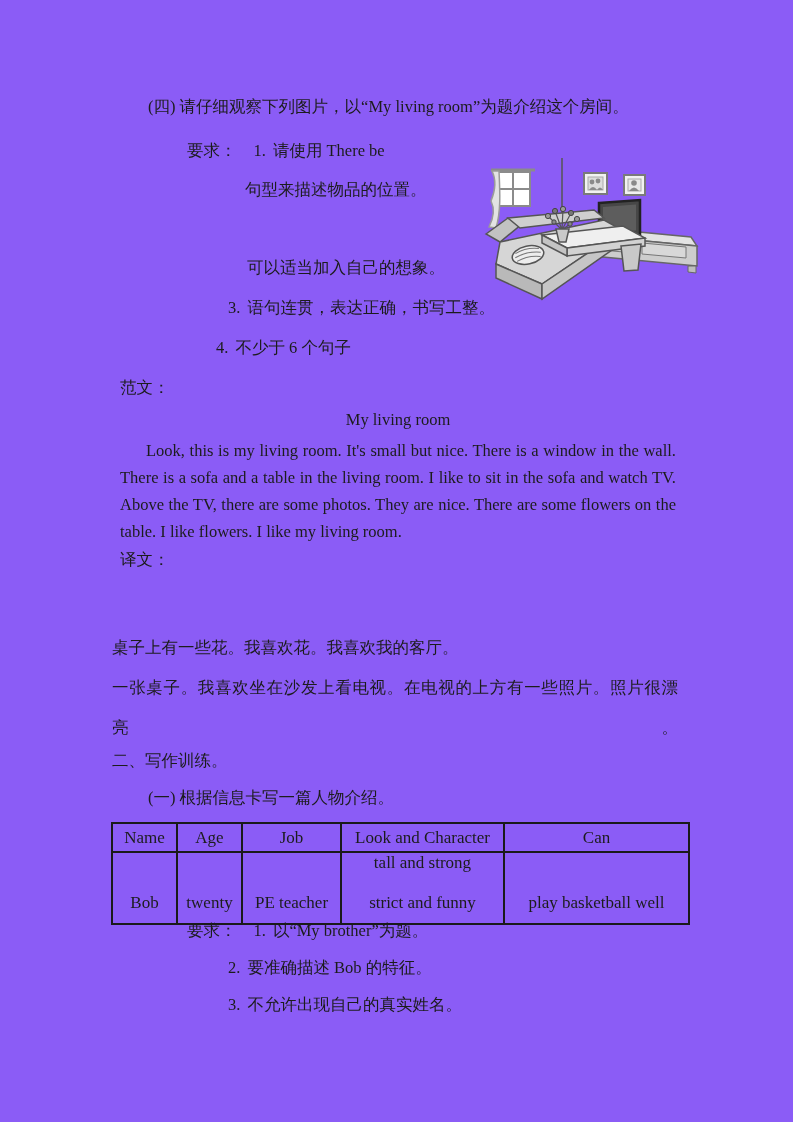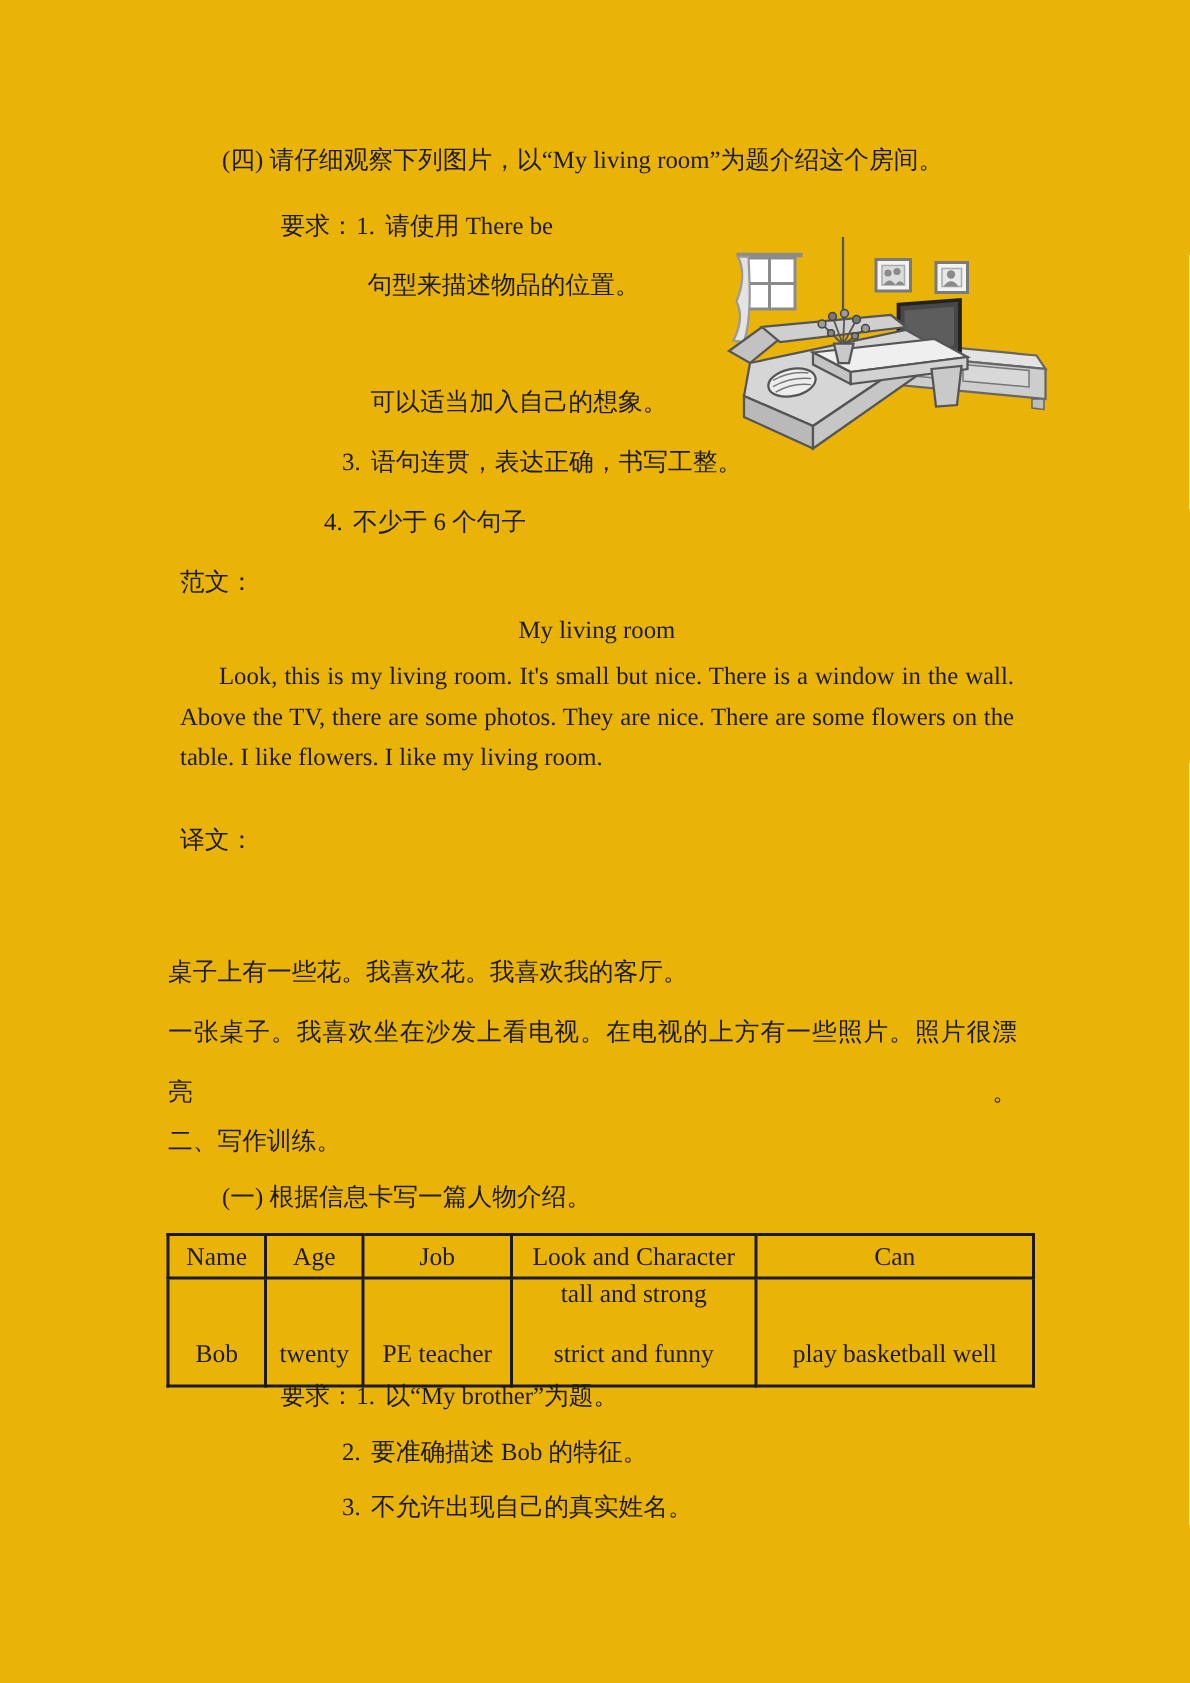--- a/index.html
+++ b/index.html
@@ -1,28 +1,28 @@
 <!DOCTYPE html>
 <html><head>
 <meta charset="utf-8">
 <style>
   html, body { margin: 0; padding: 0; background: #ffffff; }
   .page {
     position: relative;
     width: 793px;
     height: 1122px;
-    background: #eab308;
+    background: #8b5cf6;
     font-family: "Liberation Serif", "DejaVu Serif", serif;
     font-size: 16.5px;
     color: #1c1c1c;
     overflow: hidden;
   }
   .abs { position: absolute; white-space: nowrap; }
   .gap { margin-right: 7px; }
-  .gap-sm { margin-right: 1px; }
+  .gap-sm { margin-right: 17px; }
 
   
   .en-title { position: absolute; left: 120px; top: 410px; width: 556px; text-align: center; }
   .en-para  { position: absolute; left: 120px; top: 437px; width: 556px; line-height: 27px; }
   .jline { text-align: justify; text-align-last: justify; }
   .jline.first { text-indent: 26px; }
   .jline.last { text-align-last: left; }
 
   
   .cn-title { position: absolute; left: 112px; top: 587px; width: 566px; text-align: center; }
@@ -142,20 +142,21 @@
       <circle cx="98" cy="66" r="2.2" fill="#8a8a8a" stroke="#444444" stroke-width="1"></circle>
       <circle cx="82" cy="64" r="2.2" fill="#8a8a8a" stroke="#444444" stroke-width="1"></circle>
       <polygon points="84,71 97,71 94,84 87,84" fill="#c9c9c9" stroke="#555555" stroke-width="1.5"></polygon>
     </g>
   </svg>
 
   <div class="abs" style="left:120px; top:377px;">范文：</div>
   <div class="en-title">My living room</div>
   <div class="en-para">
     <div class="jline first">Look, this is my living room. It's small but nice. There is a window in the wall.</div>
+    <div class="jline">There is a sofa and a table in the living room. I like to sit in the sofa and watch TV.</div>
     <div class="jline">Above the TV, there are some photos. They are nice. There are some flowers on the</div>
     <div class="jline last">table. I like flowers. I like my living room.</div>
   </div>
 
   <div class="abs" style="left:120px; top:549px;">译文：</div>
   <div class="cn-para">
     <div class="jline last">桌子上有一些花。我喜欢花。我喜欢我的客厅。</div>
     <div class="jline">一张桌子。我喜欢坐在沙发上看电视。在电视的上方有一些照片。照片很漂亮。</div>
   </div>
 

